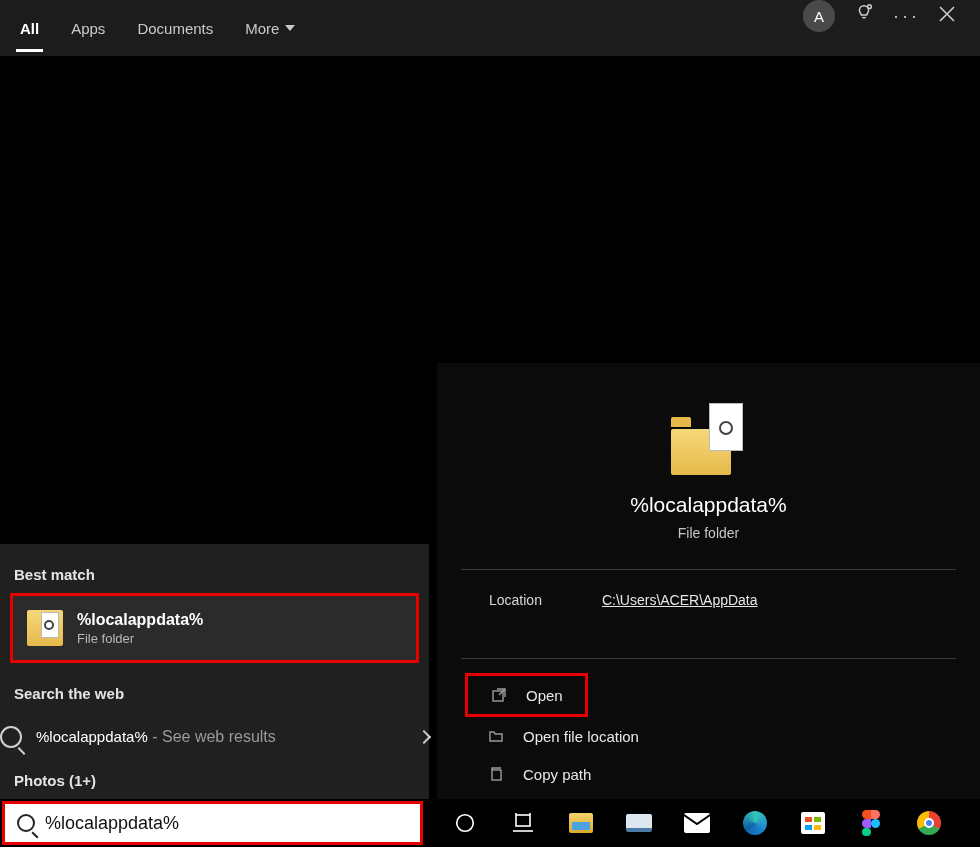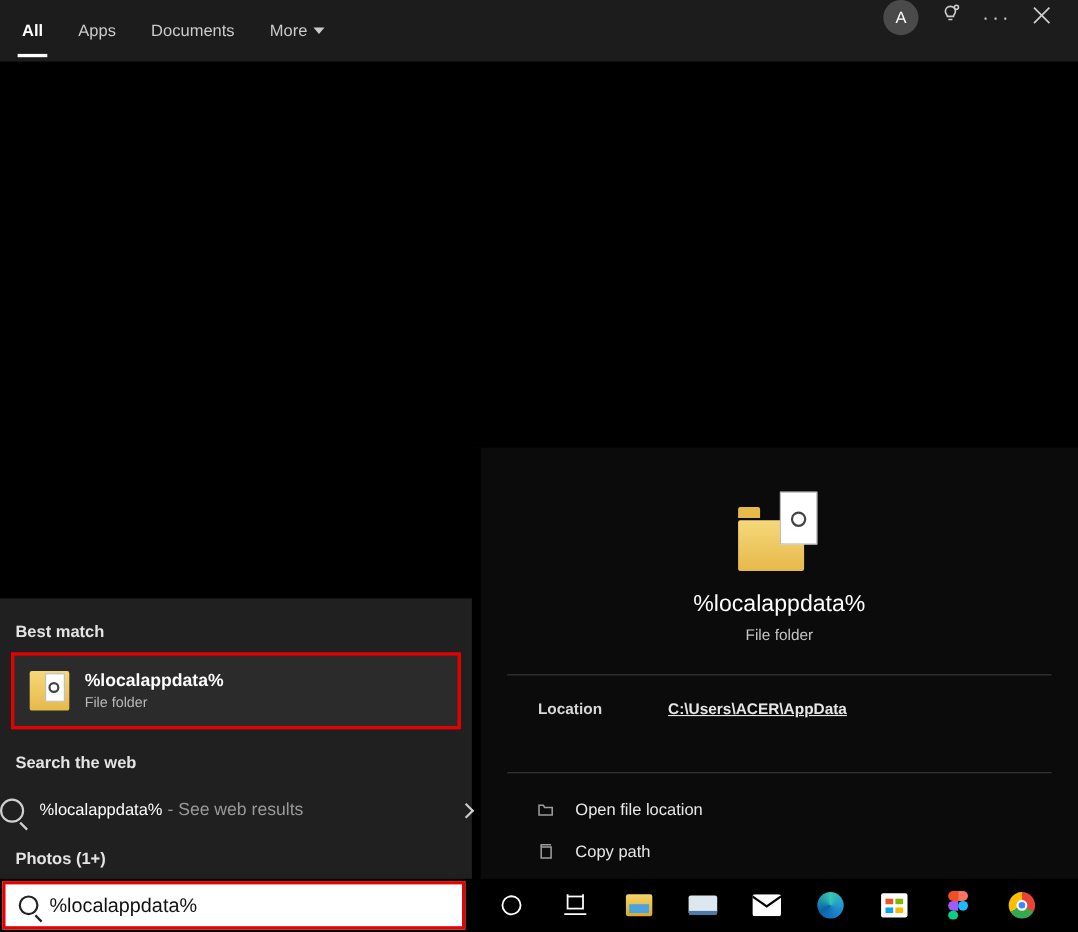--- a/index.html
+++ b/index.html
@@ -134,21 +134,21 @@
   .preview-icon .folder{position:absolute;left:0;bottom:0;width:60px;height:46px;background:linear-gradient(#f6d87a,#e6b94a);border-radius:2px;}
   .preview-icon .tab{position:absolute;left:0;top:14px;width:20px;height:10px;background:#e6b94a;border-radius:2px 2px 0 0;padding:0;}
   .preview-icon .sheet{position:absolute;right:4px;top:0;width:34px;height:48px;background:#fff;border:1px solid #bbb;}
   .preview-icon .gear{position:absolute;right:14px;top:18px;width:14px;height:14px;border:2px solid #444;border-radius:50%;}
 
   .preview-title{align-self:center;font-size:21px;font-weight:400;}
   .preview-sub{align-self:center;font-size:14px;color:#c6c6c6;margin-top:8px;}
 
   .hr { height:1px;background:#3a3a3a; margin:28px 0 0 0;}
 
-  .locrow{display:flex;gap:60px;padding:22px 28px;font-size:14px;font-weight:bold;}
+  .locrow{display:flex;gap:60px;padding:22px 28px;font-size:14px;}
   .locrow .label{color:#d7d7d7;}
   .locrow .val{text-decoration:underline;color:#e6e6e6;}
 
   .actions{padding:6px 0;}
   .action{
     display:flex;align-items:center;gap:18px;padding:10px 26px;font-size:15px;color:#e8e8e8;
   }
   .action .aicon{width:18px;height:18px;color:#9c9c9c;flex-shrink:0;display:flex;align-items:center;justify-content:center;}
   .action.boxed{border:3px solid #e60000;display:inline-flex;padding:10px 22px;margin-left:4px;}
 
@@ -262,20 +262,30 @@
     <div class="hr"></div>
 
     <div class="locrow">
       <div class="label">Location</div>
       <div class="val">C:\Users\ACER\AppData</div>
     </div>
 
     <div class="hr"></div>
 
     <div class="actions" style="margin-top:8px;">
+      <div class="action boxed">
+        <span class="aicon">
+          <svg width="16" height="16" viewBox="0 0 16 16" fill="none" stroke="currentColor" stroke-width="1.4">
+              <rect x="2" y="4" width="10" height="10"></rect>
+              <path d="M6 2h8v8"></path>
+              <path d="M14 2L8 8"></path>
+            </svg>
+        </span>
+        <span>Open</span>
+      </div>
       <div class="action">
         <span class="aicon">
           <svg width="16" height="16" viewBox="0 0 16 16" fill="none" stroke="currentColor" stroke-width="1.4">
               <path d="M2 4h4l1 2h7v7H2z"></path>
             </svg>
         </span>
         <span>Open file location</span>
       </div>
       <div class="action">
         <span class="aicon">

